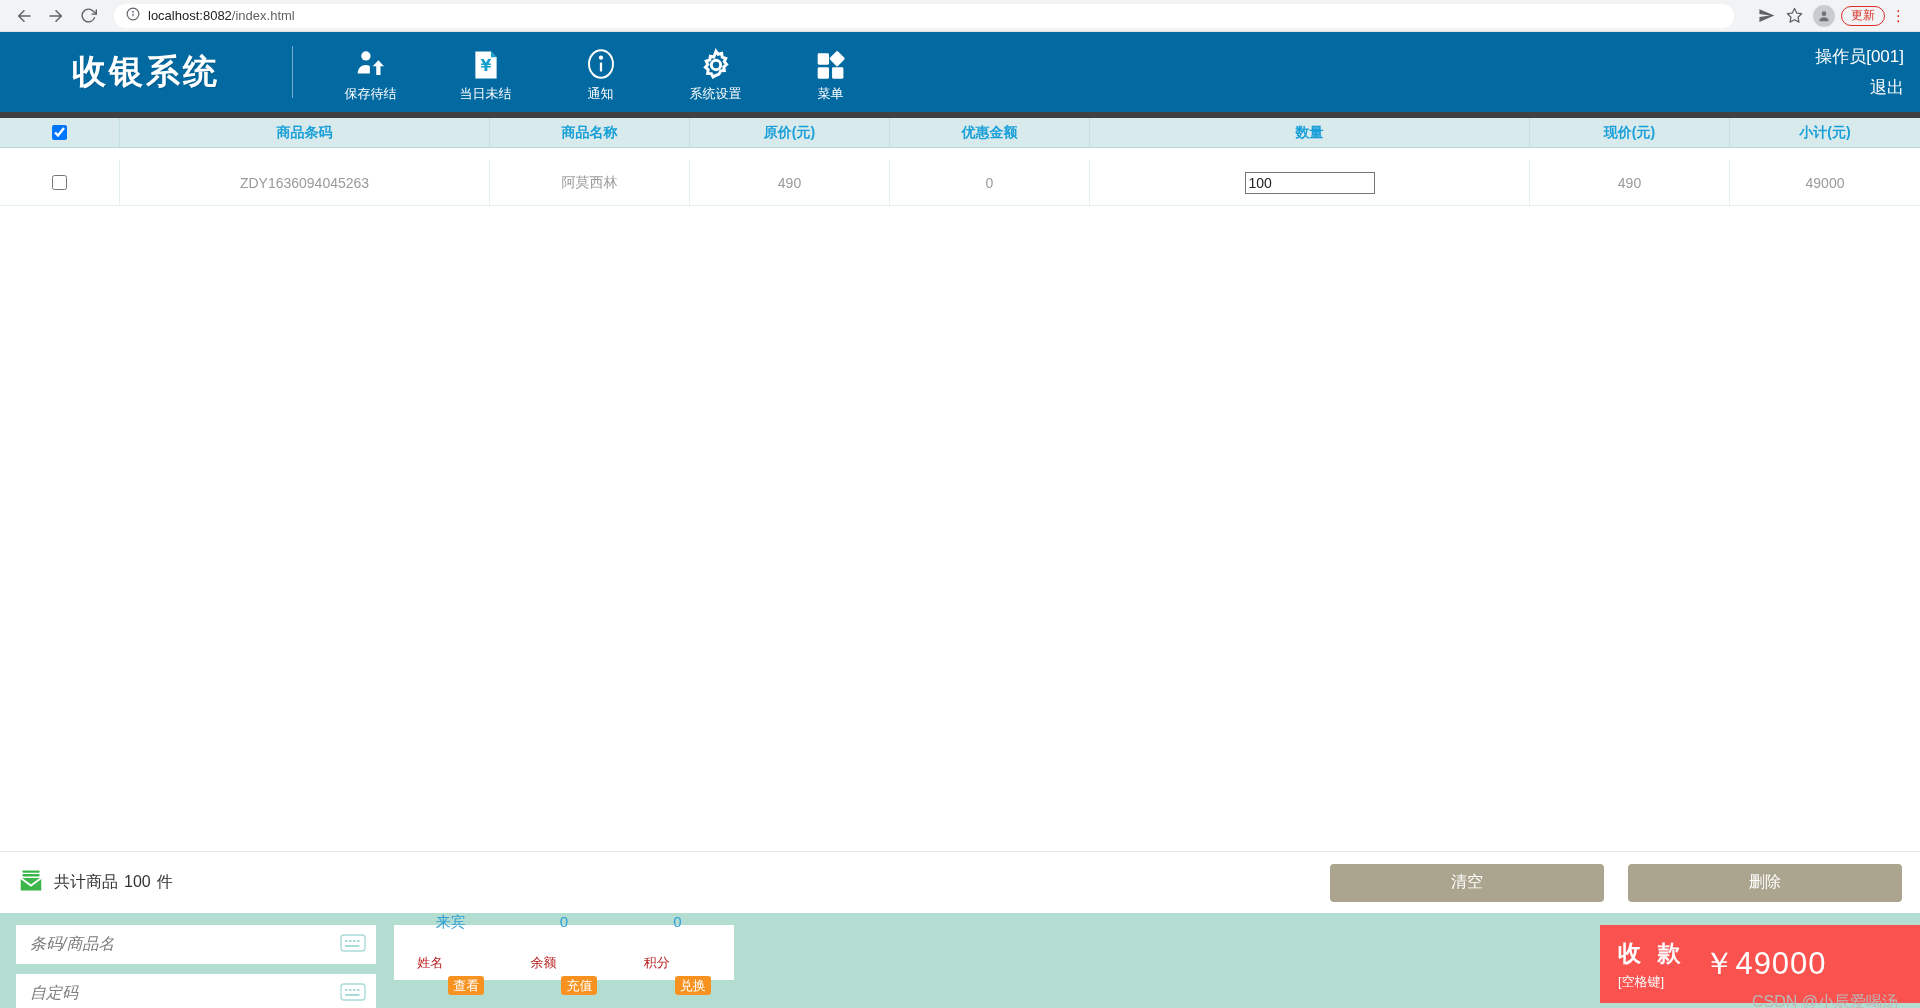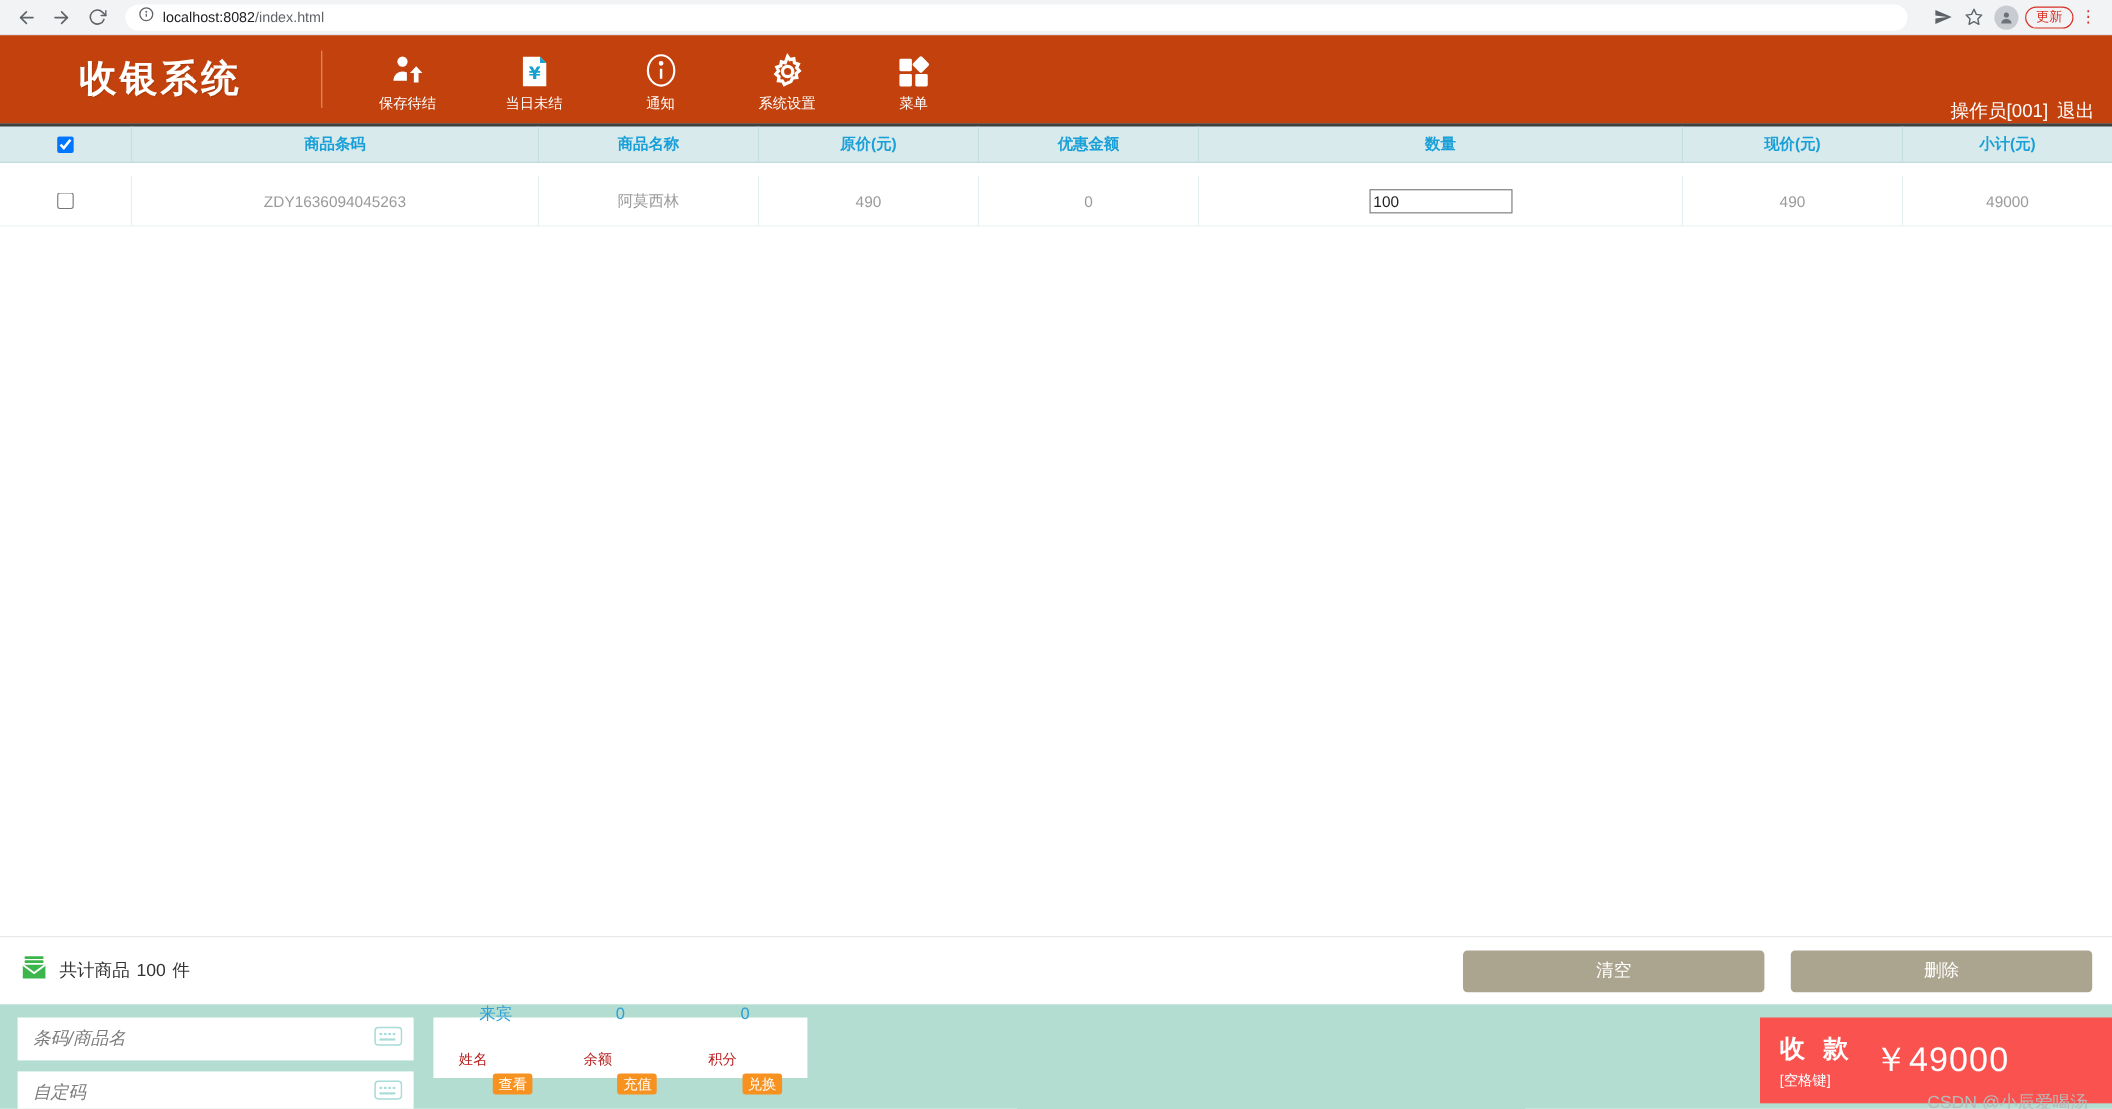--- a/index.html
+++ b/index.html
@@ -44,50 +44,50 @@
   }
   .update-btn {
     border: 1px solid #d93025; color: #d93025; border-radius: 12px;
     font-size: 12px; padding: 2px 9px 3px; line-height: 14px; height: 20px;
     display: flex; align-items: center;
   }
   .kebab { color: #d93025; font-size: 15px; line-height: 1; padding: 0 4px; letter-spacing: 0; }
 
   
   .app-header {
-    height: 80px; background: #c2410c; color: #fff;
+    height: 80px; background: #0369a1; color: #fff;
     display: flex; align-items: stretch; position: relative;
   }
   .logo {
     width: 292px; display: flex; align-items: center; justify-content: center;
     font-family: "DejaVu Serif", "Liberation Serif", serif;
     font-weight: 700; font-size: 34px; letter-spacing: 3px;
     text-shadow: 1px 1px 0 rgba(0,0,0,.12);
   }
   .divider-v { width: 1px; background: rgba(255,255,255,.45); margin: 14px 0; }
   .nav { display: flex; align-items: center; padding-left: 20px; }
   .nav-item {
     width: 115px; height: 80px; display: flex; flex-direction: column;
     align-items: center; justify-content: center; gap: 4px;
   }
   .nav-item .ico { height: 40px; display: flex; align-items: flex-end; }
   .nav-item .lbl { font-size: 13px; line-height: 16px; }
   .header-right {
     position: absolute; right: 16px; top: 0; height: 80px;
-    display: flex; flex-direction: row; align-items: flex-end;
+    display: flex; flex-direction: column; align-items: flex-end;
     justify-content: center; gap: 8px;
   }
   .op-name { font-size: 17px; }
   .logout { font-size: 17px; }
 
   
   .grid { width: 100%; }
   .grid-header, .grid-row { display: flex; align-items: stretch; }
   .grid-header {
-    background: #d8eaec; height: 36px; border-top: 3px solid #404040;
+    background: #d8eaec; height: 36px; border-top: 6px solid #404040;
     border-bottom: 1px solid #bcd9dc;
   }
   .grid-header .cell {
     color: #1aa0d8; font-size: 14px; font-weight: 700;
     display: flex; align-items: center; justify-content: center;
     border-right: 1px solid #c3dfe2;
   }
   .grid-row { height: 46px; border-bottom: 1px solid #e3eff0; background: #fff; margin-top: 12px; }
   .grid-row .cell {
     color: #9a9a9a; font-size: 14px;

